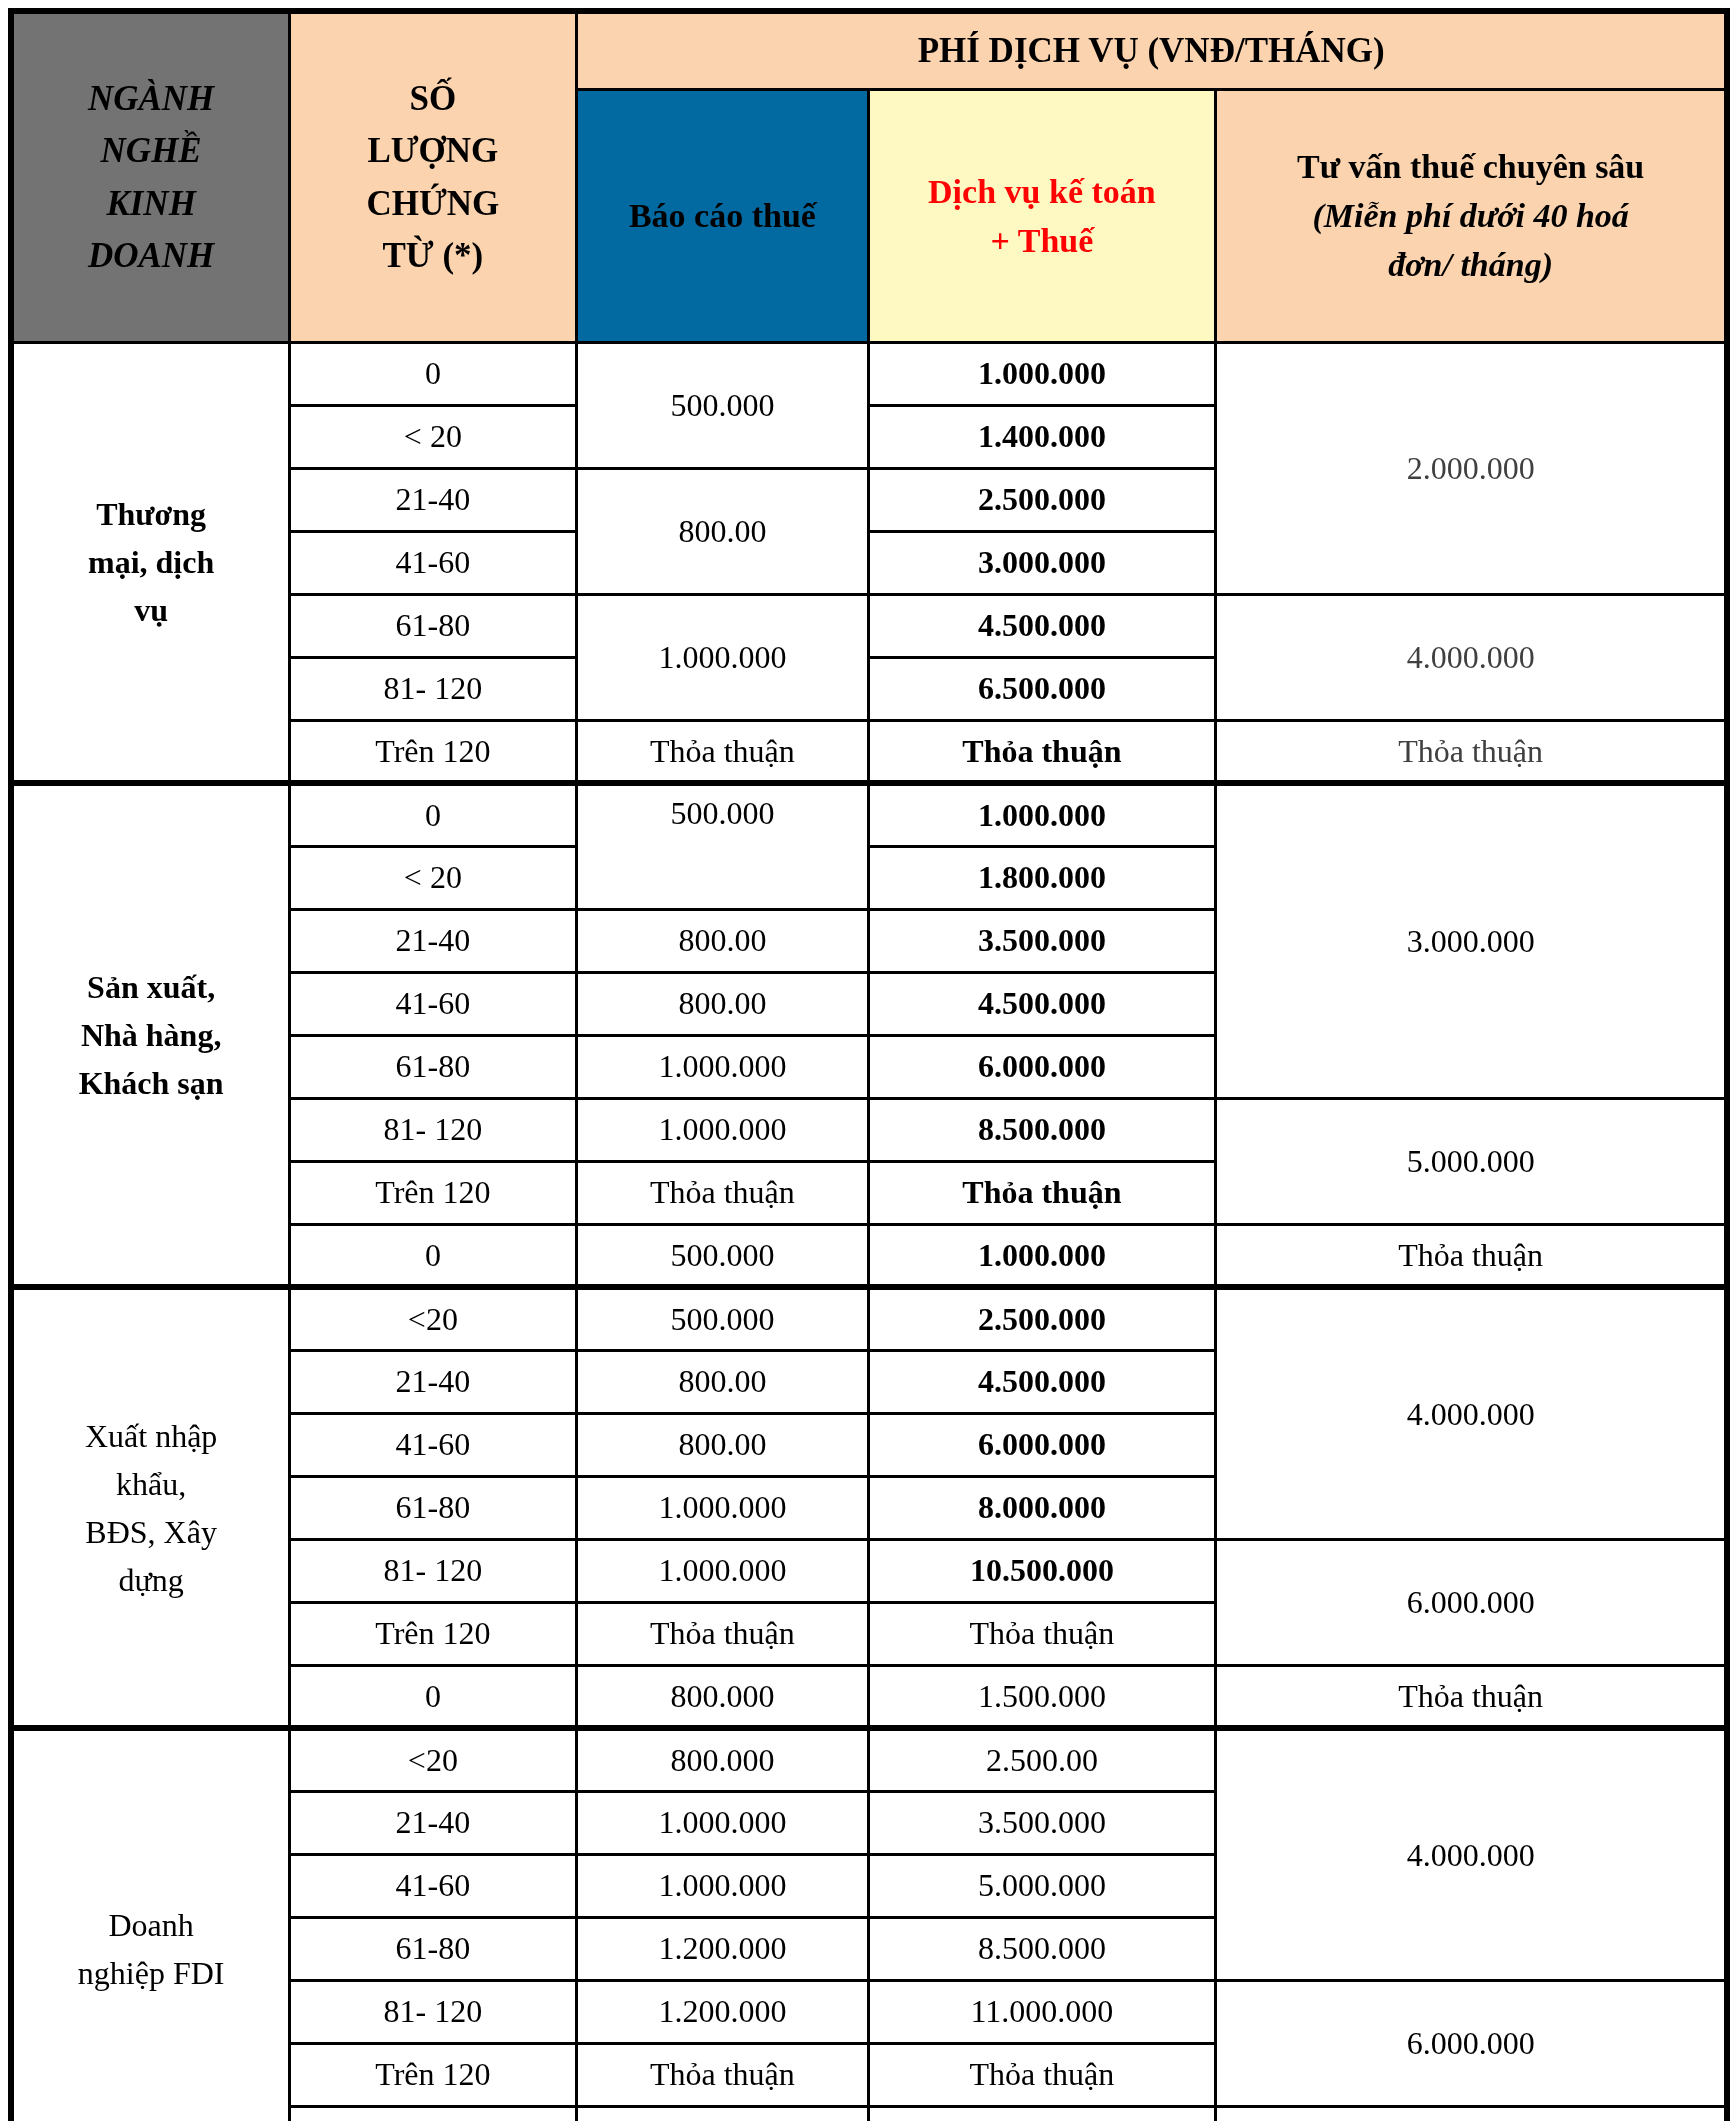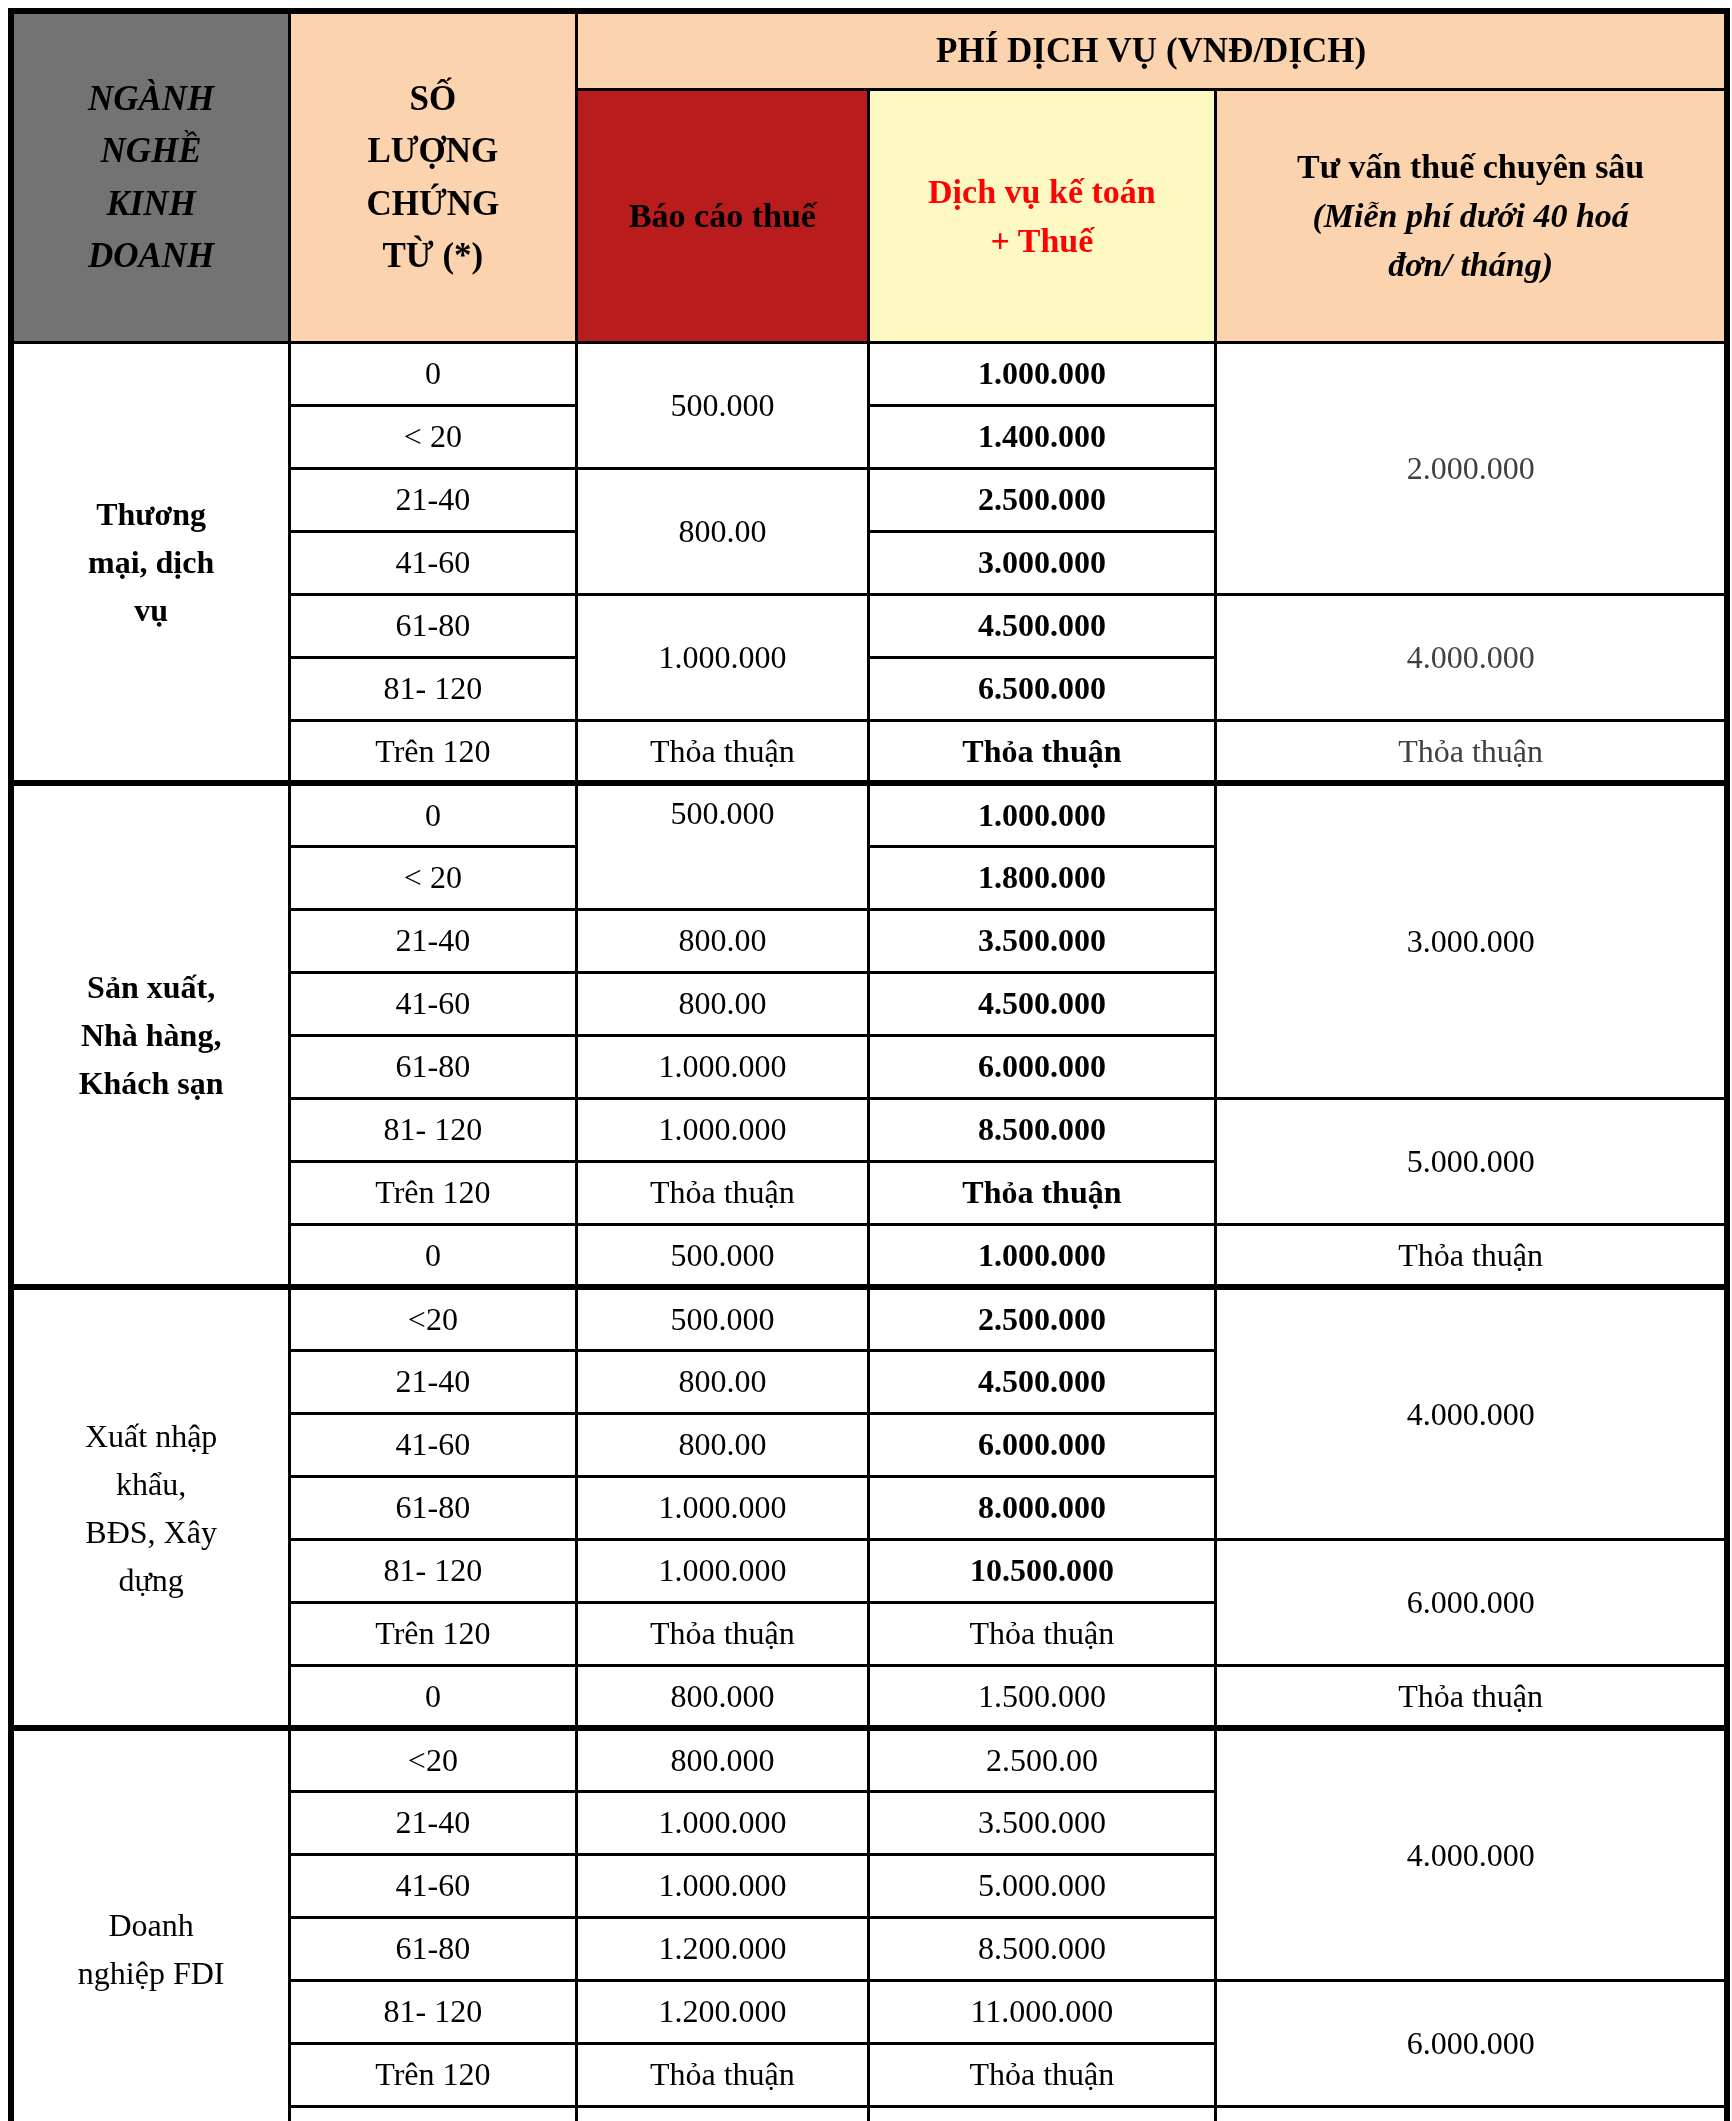--- a/index.html
+++ b/index.html
@@ -65,24 +65,24 @@
   <thead>
     <tr class="hrow1">
       <th rowspan="2" class="hbg" style="background: #737373; font-style: italic;">NGÀNH
 NGHỀ
 KINH
 DOANH</th>
       <th rowspan="2" class="hbg" style="background: rgb(251, 211, 174);">SỐ
 LƯỢNG
 CHỨNG
 TỪ (*)</th>
-      <th colspan="3" class="hbg" style="background: rgb(251, 211, 174);">PHÍ DỊCH VỤ (VNĐ/DỊCH)</th>
+      <th colspan="3" class="hbg" style="background: rgb(251, 211, 174);">PHÍ DỊCH VỤ (VNĐ/THÁNG)</th>
     </tr>
     <tr class="hrow2">
-      <th class="hbg sub" style="background: #b91c1c;">Báo cáo thuế</th>
+      <th class="hbg sub" style="background: #0369a1;">Báo cáo thuế</th>
       <th class="hbg sub red" style="background: #fef9c3;">Dịch vụ kế toán
 + Thuế</th>
       <th class="hbg sub" style="background: rgb(251, 211, 174);">
         <span>Tư vấn thuế chuyên sâu</span>
         <span class="note">(Miễn phí dưới 40 hoá
 đơn/ tháng)</span>
       </th>
     </tr>
   </thead>
   <tbody>

